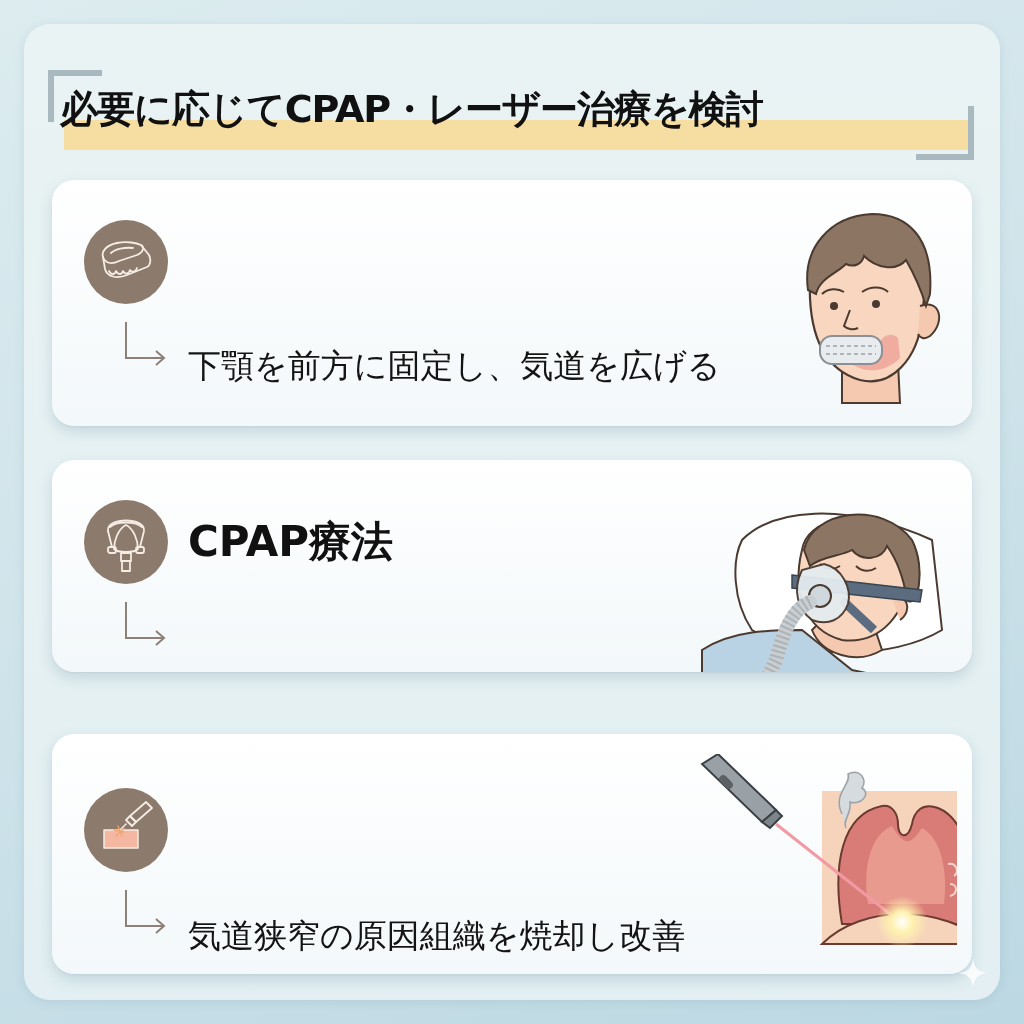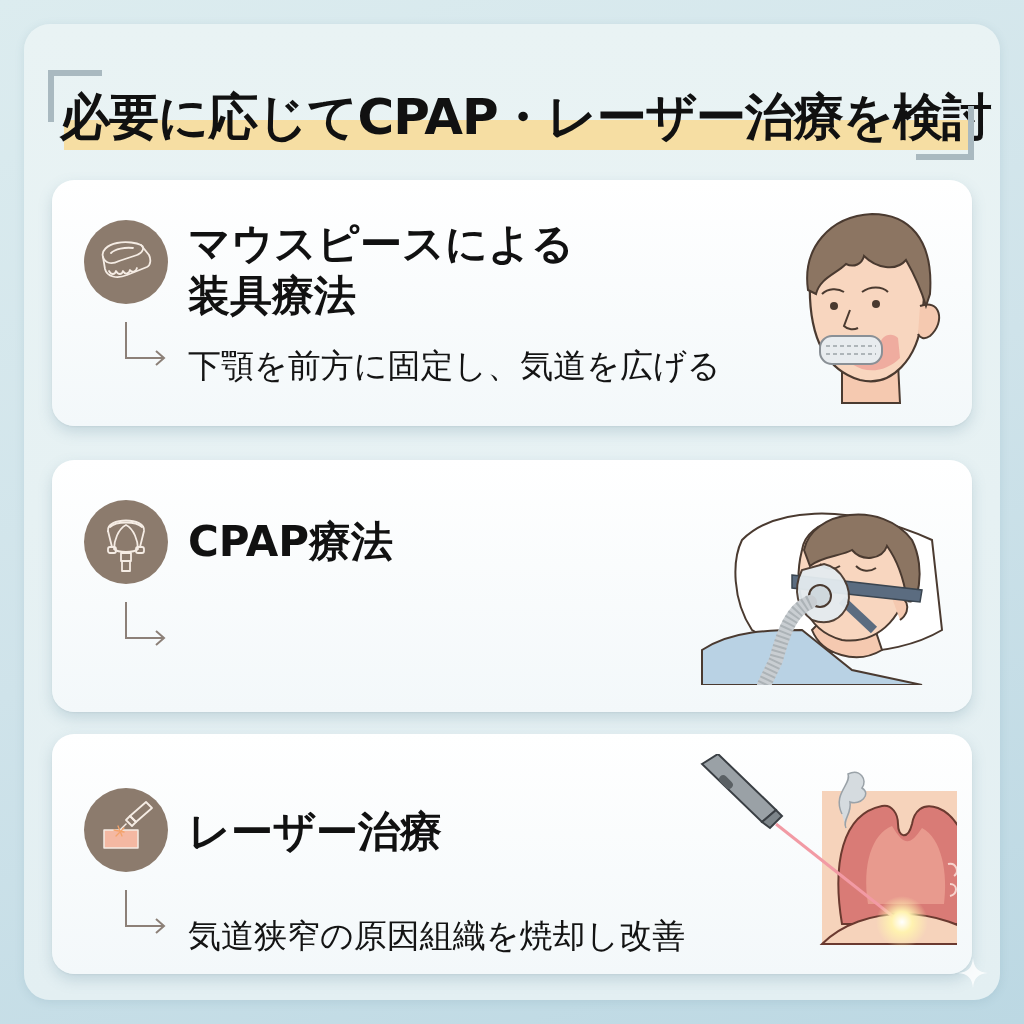--- a/index.html
+++ b/index.html
@@ -25,33 +25,33 @@
   .bracket-br {
     position: absolute; right: 2px; bottom: 0; width: 58px; height: 54px;
     border-right: 6px solid #a9b9c0; border-bottom: 6px solid #a9b9c0;
   }
   .title-highlight {
     position: absolute; left: 16px; top: 50px; width: 908px; height: 30px;
     background: #f7dc9a; opacity: 0.9;
   }
   .title {
     position: absolute; left: 12px; top: 14px; width: 920px;
-    font-size: 50px; font-weight: bold; color: #111;
+    font-size: 38px; font-weight: bold; color: #111;
     letter-spacing: -1px; white-space: nowrap;
     font-family: "DejaVu Sans", sans-serif;
   }
   .card {
     position: absolute; left: 52px; width: 920px;
     background: linear-gradient(180deg, #ffffff 0%, #f3f8fa 100%);
     border-radius: 22px;
     box-shadow: 0 6px 14px rgba(100,140,160,0.25), 0 1px 2px rgba(0,0,0,0.05);
     overflow: hidden;
   }
   .card1 { top: 180px; height: 246px; }
-  .card2 { top: 460px; height: 252px; }
+  .card2 { top: 460px; height: 212px; }
   .card3 { top: 734px; height: 240px; }
   .icon-circle {
     position: absolute; left: 32px; width: 84px; height: 84px; border-radius: 50%;
     background: #8c7b6d;
     display: flex; align-items: center; justify-content: center;
   }
   .card1 .icon-circle { top: 40px; }
   .card2 .icon-circle { top: 40px; }
   .card3 .icon-circle { top: 54px; }
   .heading {
@@ -96,24 +96,20 @@
 </div>
 
 <div class="card card1">
   <div class="icon-circle">
     <svg width="58" height="50" viewBox="0 0 58 50" fill="none" stroke="#f5ece4" stroke-width="1.8" stroke-linejoin="round" stroke-linecap="round">
       <path d="M20 6 C10 8 4 14 6 20 C8 26 14 28 22 24 L40 18 C46 16 48 10 44 8 C40 6 30 4 20 6 Z"></path>
       <path d="M14 16 C18 12 28 10 36 11"></path>
       <path d="M6 20 L8 32 C10 40 20 42 30 38 L50 30 C54 28 54 22 52 18 L44 8"></path>
       <path d="M12 34 C14 38 18 38 19 34 C21 38 25 38 26 34 C28 38 32 37 33 33 C35 36 39 35 40 31"></path>
     </svg>
-  </div>
-  <div class="heading">
-    <div>マウスピースによる</div>
-    <div>装具療法</div>
   </div>
   <svg class="arrow" viewBox="0 0 46 48">
     <path d="M2 2 L2 38 L40 38" fill="none" stroke="#8c8078" stroke-width="2"></path>
     <path d="M32 31 L40 38 L32 45" fill="none" stroke="#8c8078" stroke-width="2"></path>
   </svg>
   <div class="desc">下顎を前方に固定し、気道を広げる</div>
   <svg class="illus" viewBox="0 0 170 210">
 
     <path d="M62 170 L62 205 L120 205 L118 165 Z" fill="#f5c9b0" stroke="#4a3a30" stroke-width="2"></path>
 
@@ -187,21 +183,20 @@
 <div class="card card3">
   <div class="icon-circle">
     <svg width="60" height="60" viewBox="0 0 60 60" fill="none" stroke-linejoin="round" stroke-linecap="round">
       <path d="M34 16 L50 2 L56 8 L40 22 Z" fill="none" stroke="#f5ece4" stroke-width="1.8"></path>
       <path d="M34 16 L40 22 L36 26 L30 20 Z" fill="none" stroke="#f5ece4" stroke-width="1.8"></path>
       <path d="M30 24 L24 30" stroke="#f5ece4" stroke-width="1.5"></path>
       <rect x="8" y="30" width="34" height="18" fill="#f4b8a2" stroke="#f5ece4" stroke-width="1.5"></rect>
       <path d="M22 26 L26 36 M18 30 L28 32 M20 36 L28 28" stroke="#f4a36b" stroke-width="1.3"></path>
     </svg>
   </div>
-  <div class="heading">レーザー治療</div>
   <svg class="arrow" viewBox="0 0 46 48">
     <path d="M2 2 L2 38 L40 38" fill="none" stroke="#8c8078" stroke-width="2"></path>
     <path d="M32 31 L40 38 L32 45" fill="none" stroke="#8c8078" stroke-width="2"></path>
   </svg>
   <div class="desc">気道狭窄の原因組織を焼却し改善</div>
   <svg class="illus" viewBox="0 0 265 205">
     <defs>
       <radialGradient id="glow" cx="0.5" cy="0.5" r="0.5">
         <stop offset="0" stop-color="#ffffff"></stop>
         <stop offset="0.4" stop-color="#fff2b0"></stop>

